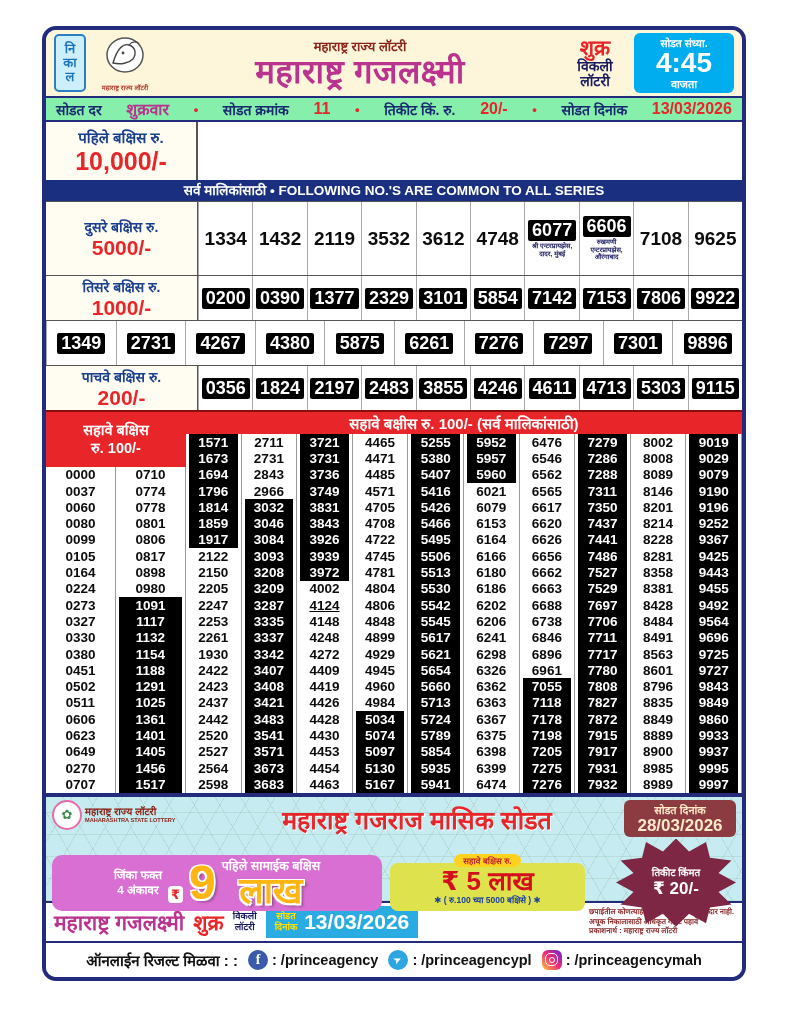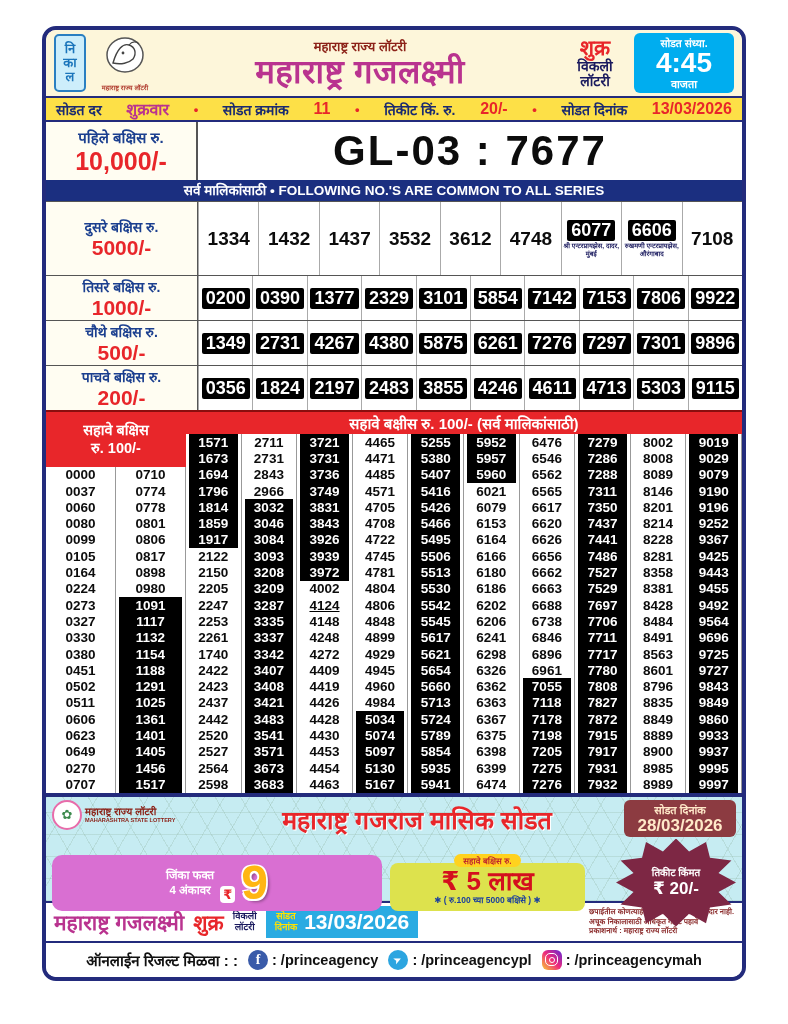--- a/index.html
+++ b/index.html
@@ -15,21 +15,21 @@
   .super-title { color: #8c2218; font-weight: bold; font-size: 13px; }
   .main-title { color: #b9338f; font-weight: bold; font-size: 33px; line-height: 1.02; letter-spacing: .5px; }
   .day-col { text-align: center; width: 66px; flex: none; line-height: 1.05; }
   .day-tag { color: #e8262a; font-weight: bold; font-size: 21px; }
   .weekly { color: #1a1a5e; font-weight: bold; font-size: 14px; }
   .time-box { width: 100px; flex: none; background: #00adef; border-radius: 6px; color: #fff; text-align: center; padding: 3px 0 2px; }
   .time-top { font-size: 10.5px; font-weight: bold; }
   .time-big { font-size: 28px; font-weight: bold; line-height: .95; }
   .time-bottom { font-size: 11px; font-weight: bold; }
 
-  .meta-row { display: flex; align-items: center; justify-content: space-between; background: #fde047; border-top: 2px solid #232b7c; border-bottom: 2.5px solid #232b7c; height: 26px; padding: 0 10px; font-weight: bold; }
+  .meta-row { display: flex; align-items: center; justify-content: space-between; background: #86efac; border-top: 2px solid #232b7c; border-bottom: 2.5px solid #232b7c; height: 26px; padding: 0 10px; font-weight: bold; }
   .meta-row .lbl { color: #1a2a70; font-size: 14px; }
   .meta-row .val { color: #e8262a; font-size: 16px; }
   .meta-row .mag { color: #b9338f; font-size: 16px; }
   .meta-row .dot { color: #e8262a; font-size: 13px; }
 
   
   .prize1-row { display: flex; height: 58px; background: #fff; }
   .p1-label { width: 152px; flex: none; border-right: 2px solid #555; background: #fffdf2; display: flex; flex-direction: column; align-items: center; justify-content: center; }
   .p1-l1 { color: #1b3f8f; font-weight: bold; font-size: 15px; }
   .p1-amount { color: #e8262a; font-weight: bold; font-size: 25px; }
@@ -160,59 +160,61 @@
     <span class="dot">•</span>
     <span class="lbl">सोडत दिनांक</span>
     <span class="val">13/03/2026</span>
   </div>
 
   <div class="prize1-row">
     <div class="p1-label">
       <div class="p1-l1">पहिले बक्षिस रु.</div>
       <div class="p1-amount">10,000/-</div>
     </div>
-    <div class="p1-number">GL-03 : 7677</div>
   </div>
 
   <div class="navy-strip">सर्व मालिकांसाठी   •   FOLLOWING NO.'S ARE COMMON TO ALL SERIES</div>
 
   <div class="prize-row tall">
     <div class="plabel">
       <div class="l">दुसरे बक्षिस रु.</div>
       <div class="a">5000/-</div>
     </div>
     <div class="pnums">
         <div class="pcell">
           <span class="pnum">1334</span>
         </div>
         <div class="pcell">
           <span class="pnum">1432</span>
         </div>
         <div class="pcell">
-          <span class="pnum">1437</span>
+          <span class="pnum">2119</span>
         </div>
         <div class="pcell">
           <span class="pnum">3532</span>
         </div>
         <div class="pcell">
           <span class="pnum">3612</span>
         </div>
         <div class="pcell">
           <span class="pnum">4748</span>
         </div>
         <div class="pcell">
           <span class="pnum inv">6077</span>
           <span class="seller">श्री एन्टरप्रायझेस, दादर, मुंबई</span>
         </div>
         <div class="pcell">
           <span class="pnum inv">6606</span>
           <span class="seller">रुखमणी एन्टरप्रायझेस, औरंगाबाद</span>
         </div>
         <div class="pcell">
           <span class="pnum">7108</span>
+        </div>
+        <div class="pcell">
+          <span class="pnum">9625</span>
         </div>
       </div>
   </div>
   <div class="prize-row short">
     <div class="plabel">
       <div class="l">तिसरे बक्षिस रु.</div>
       <div class="a">1000/-</div>
     </div>
     <div class="pnums">
         <div class="pcell">
@@ -241,24 +243,20 @@
         </div>
         <div class="pcell">
           <span class="pnum inv">7806</span>
         </div>
         <div class="pcell">
           <span class="pnum inv">9922</span>
         </div>
       </div>
   </div>
   <div class="prize-row short">
-    <div class="plabel">
-      <div class="l">चौथे बक्षिस रु.</div>
-      <div class="a">500/-</div>
-    </div>
     <div class="pnums">
         <div class="pcell">
           <span class="pnum inv">1349</span>
         </div>
         <div class="pcell">
           <span class="pnum inv">2731</span>
         </div>
         <div class="pcell">
           <span class="pnum inv">4267</span>
         </div>
@@ -786,21 +784,21 @@
       <div class="cell on" style="grid-area: 14 / 12;">
         <i>9696</i>
       </div>
       <div class="cell" style="grid-area: 15 / 1;">
         <i>0380</i>
       </div>
       <div class="cell on" style="grid-area: 15 / 2;">
         <i>1154</i>
       </div>
       <div class="cell" style="grid-area: 15 / 3;">
-        <i>1740</i>
+        <i>1930</i>
       </div>
       <div class="cell on" style="grid-area: 15 / 4;">
         <i>3342</i>
       </div>
       <div class="cell" style="grid-area: 15 / 5;">
         <i>4272</i>
       </div>
       <div class="cell" style="grid-area: 15 / 6;">
         <i>4929</i>
       </div>
@@ -1128,20 +1126,24 @@
       </div>
     </div>
     <div class="ad-bottom">
       <div class="pink-box">
         <div class="pink-left">
           <div>जिंका फक्त</div>
           <div>4 अंकावर</div>
         </div>
         <div class="rupee-chip">₹</div>
         <div class="big-yellow nine">9</div>
+        <div class="pink-right">
+          <div class="pink-top-label">पहिले सामाईक बक्षिस</div>
+          <div class="big-yellow lakh">लाख</div>
+        </div>
       </div>
       <div class="five-box">
         <div class="five-pill">सहावे बक्षिस रु.</div>
         <div class="five-main">₹ 5 लाख</div>
         <div class="five-sub">✱ ( रु.100 च्या 5000 बक्षिसे ) ✱</div>
       </div>
       <div class="star-wrap">
         <div class="star-shape"></div>
         <div class="star-text">
           <div class="star-l1">तिकीट किंमत</div>

